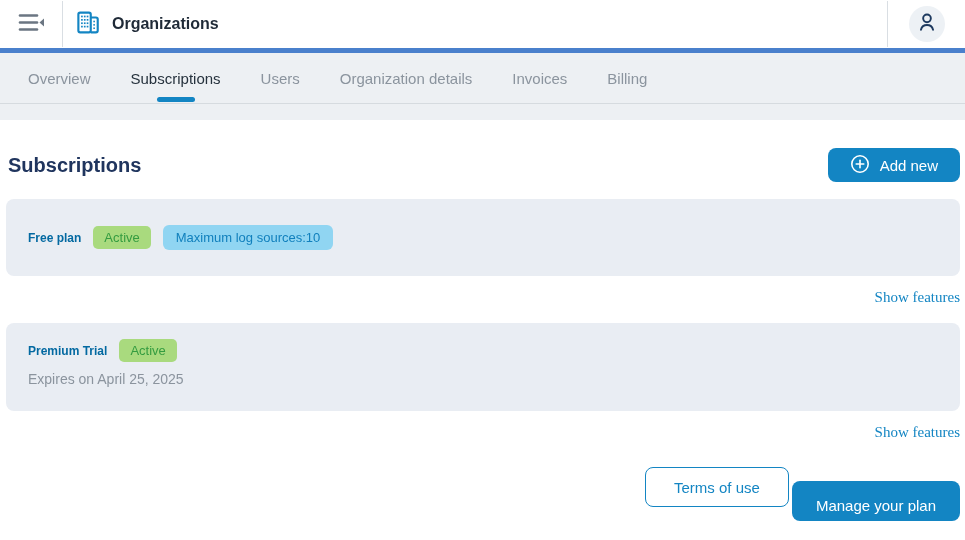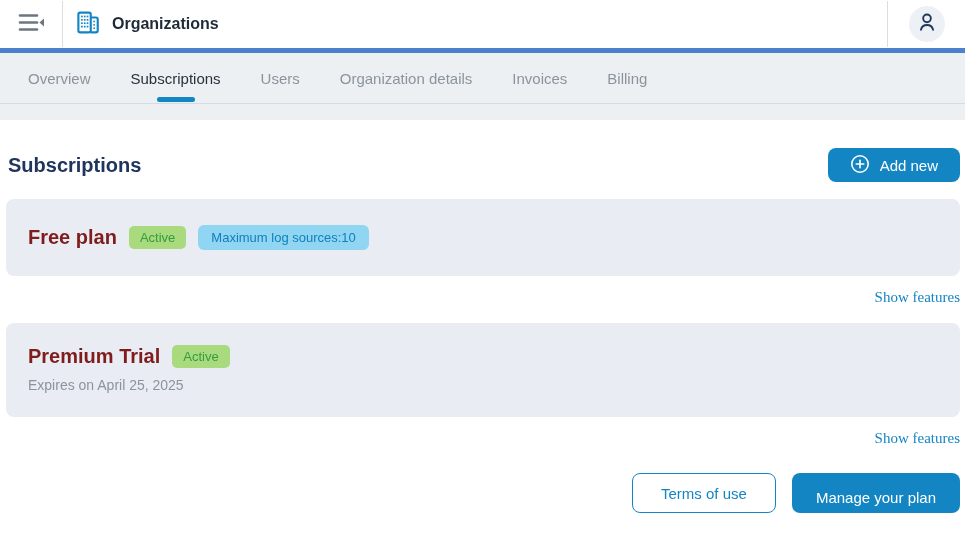--- a/index.html
+++ b/index.html
@@ -35,33 +35,33 @@
   .heading-row { display:flex; justify-content:space-between; align-items:center;
                  margin-top:28px; }
   .page-title { font-size:20px; font-weight:bold; color:#20355e; margin-left:2px; }
   .btn { border:none; border-radius:8px; font-size:15px; cursor:pointer;
          font-family:"Liberation Sans", sans-serif; }
   .btn-primary { background:#1385c3; color:#fff; }
   .add-new { height:34px; padding:0 22px; display:flex; align-items:center; gap:10px; }
 
   .card { background:#e9edf3; border-radius:8px; margin-top:17px; padding:26px 22px; }
   .card-title-row { display:flex; align-items:center; gap:12px; }
-  .card-name { font-size:20px; font-weight:bold; color:#7f1d1d; }
+  .card-name { font-size:12px; font-weight:bold; color:#0369a1; }
   .badge { font-size:13px; padding:4px 11px; border-radius:5px; }
   .badge-green { background:#a9da7e; color:#349c40; }
   .badge-blue  { background:#90d5f2; color:#1180bd; padding:5px 13px; border-radius:6px; }
   .card-sub { margin-top:9px; font-size:14px; color:#8b949e; }
 
   .link-row { display:flex; justify-content:flex-end; margin-top:13px;font-family:Liberation Serif, serif; }
   .link { color:#1385c3; font-size:15px; cursor:pointer; text-decoration:none; }
 
-  .footer-row { display:flex; justify-content:flex-end; gap:16px; margin-top:26px; }
+  .footer-row { display:flex; justify-content:flex-end; gap:3px; margin-top:26px; }
   .btn-outline { background:#fff; border:1px solid #1385c3; color:#1385c3;
                  height:40px; padding:0 28px; border-radius:8px; }
-  .manage { height:40px; padding:16px 24px; }
+  .manage { height:40px; padding:16px 24px;margin-top:14px; }
 </style>
 </head>
 <body>
 
 <div class="header">
   <div class="menu-btn">
     <span>
       <svg width="27" height="21" viewBox="0 0 27 21">
         <g stroke="#6b7682" stroke-width="2.6" stroke-linecap="round">
           <line x1="2" y1="3.5" x2="19" y2="3.5"></line>
@@ -147,21 +147,21 @@
     <div class="card-title-row">
       <span class="card-name">Free plan</span>
       <span class="badge badge-green">Active</span>
       <span class="badge badge-blue">Maximum log sources:10</span>
     </div>
   </div>
   <div class="link-row">
     <a class="link">Show features</a>
   </div>
 
-  <div class="card" style="padding:22px 22px 24px;">
+  <div class="card" style="padding:16px 22px 24px;">
     <div class="card-title-row">
       <span class="card-name">Premium Trial</span>
       <span class="badge badge-green">Active</span>
     </div>
     <div class="card-sub">Expires on April 25, 2025</div>
   </div>
   <div class="link-row">
     <a class="link">Show features</a>
   </div>
 

